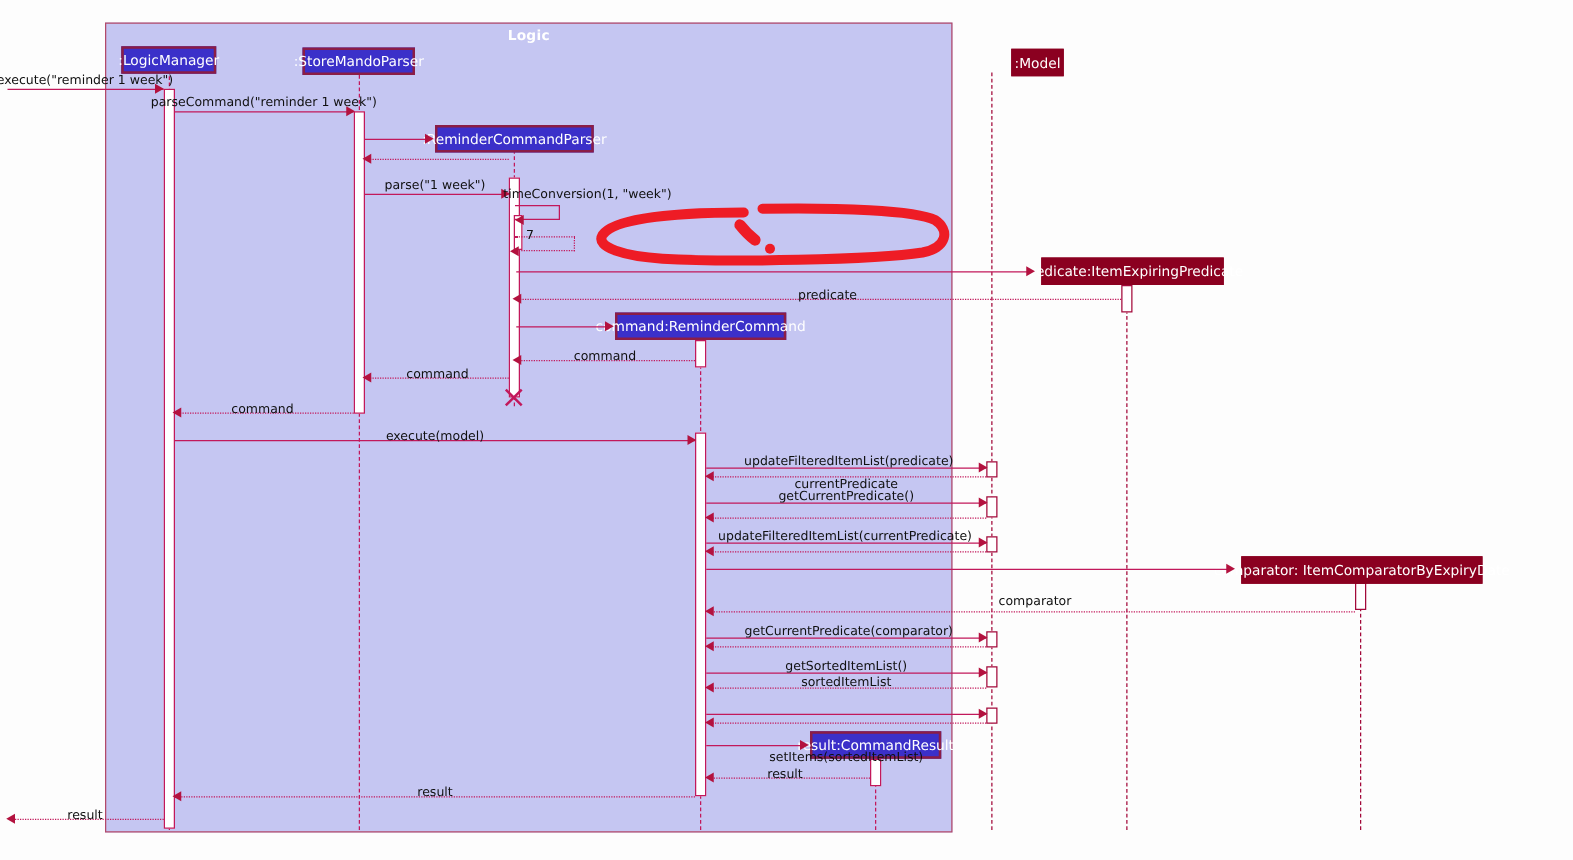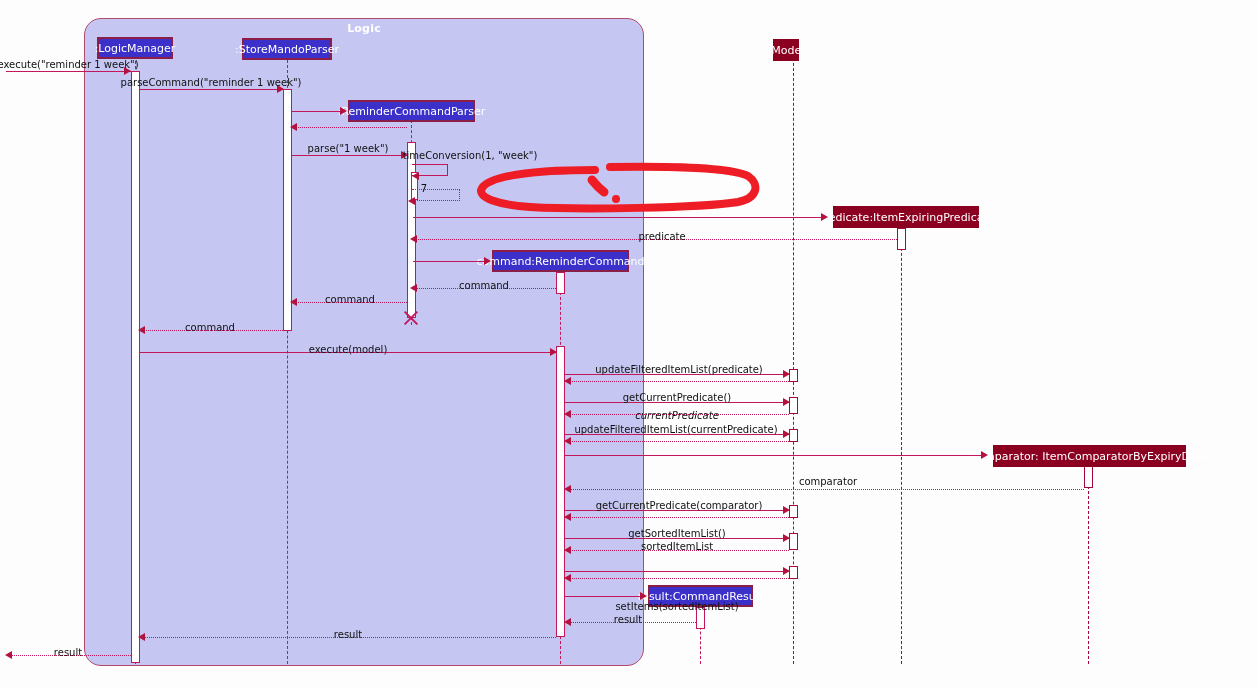--- a/index.html
+++ b/index.html
@@ -53,21 +53,21 @@
   .destroy i:last-child{transform:rotate(-45deg);}
 
   
   .annot{position:absolute;pointer-events:none;}
 </style>
 </head>
 <body>
 
 <div id="stage">
 
-  <div class="panel panel-logic" style="left:84px;top:18px;width:560px;height:648px;border-radius:17px;">
+  <div class="panel panel-logic" style="left:84px;top:18px;width:678px;height:648px;">
     <div class="panel-title" style="top:3px;">Logic</div>
   </div>
 
 
   <div class="lifeline" style="left:135px;top:56px;height:608px;"></div>
   <div class="lifeline" style="left:287px;top:60px;height:604px;"></div>
   <div class="lifeline" style="left:411px;top:120px;height:205px;"></div>
   <div class="lifeline" style="left:560px;top:272px;height:392px;"></div>
   <div class="lifeline" style="left:700px;top:607px;height:57px;"></div>
   <div class="lifeline dark" style="left:793px;top:58px;height:606px;"></div>
@@ -88,21 +88,21 @@
   <div class="act dark" style="left:1084px;top:466px;height:22px;"></div>
   <div class="act dark" style="left:789px;top:505px;height:13px;"></div>
   <div class="act dark" style="left:789px;top:533px;height:17px;"></div>
   <div class="act dark" style="left:789px;top:566px;height:13px;"></div>
 
   <div class="pbox blue" style="left:97px;top:37px;width:76px;">:LogicManager</div>
   <div class="pbox blue" style="left:242px;top:38px;width:90px;">:StoreMandoParser</div>
   <div class="pbox blue" style="left:348px;top:100px;width:127px;">:ReminderCommandParser</div>
   <div class="pbox blue" style="left:492px;top:250px;width:137px;">command:ReminderCommand</div>
   <div class="pbox blue" style="left:648px;top:585px;width:105px;">result:CommandResult</div>
-  <div class="pbox red" style="left:773px;top:39px;width:26px;">:Model</div>
+  <div class="pbox red" style="left:809px;top:39px;width:42px;">:Model</div>
   <div class="pbox red" style="left:833px;top:206px;width:146px;">predicate:ItemExpiringPredicate</div>
   <div class="pbox red" style="left:993px;top:445px;width:193px;">comparator: ItemComparatorByExpiryDate</div>
 
   <div class="msg" style="left:6px;top:71px;width:125px;"></div>
   <div class="arrow right" style="left:124px;top:67px;"></div>
   <div class="msg-label" style="left:68px;top:59px;">execute("reminder 1 week")</div>
 
   <div class="msg" style="left:140px;top:89px;width:143px;"></div>
   <div class="arrow right" style="left:277px;top:85px;"></div>
   <div class="msg-label" style="left:211px;top:77px;">parseCommand("reminder 1 week")</div>
@@ -162,21 +162,21 @@
 
   <div class="msg ret" style="left:567px;top:381px;width:222px;"></div>
   <div class="arrow left" style="left:564px;top:377px;"></div>
 
   <div class="msg" style="left:565px;top:402px;width:224px;"></div>
   <div class="arrow right" style="left:783px;top:398px;"></div>
   <div class="msg-label" style="left:677px;top:392px;">getCurrentPredicate()</div>
 
   <div class="msg ret" style="left:567px;top:414px;width:222px;"></div>
   <div class="arrow left" style="left:564px;top:410px;"></div>
-  <div class="msg-label" style="left:677px;top:410px;font-style:italic;">currentPredicate</div>
+  <div class="msg-label" style="left:677px;top:382px;">currentPredicate</div>
 
   <div class="msg" style="left:565px;top:434px;width:224px;"></div>
   <div class="arrow right" style="left:783px;top:430px;"></div>
   <div class="msg-label" style="left:676px;top:424px;">updateFilteredItemList(currentPredicate)</div>
 
   <div class="msg ret" style="left:567px;top:441px;width:222px;"></div>
   <div class="arrow left" style="left:564px;top:437px;"></div>
 
   <div class="msg" style="left:565px;top:455px;width:418px;"></div>
   <div class="arrow right" style="left:981px;top:451px;"></div>

